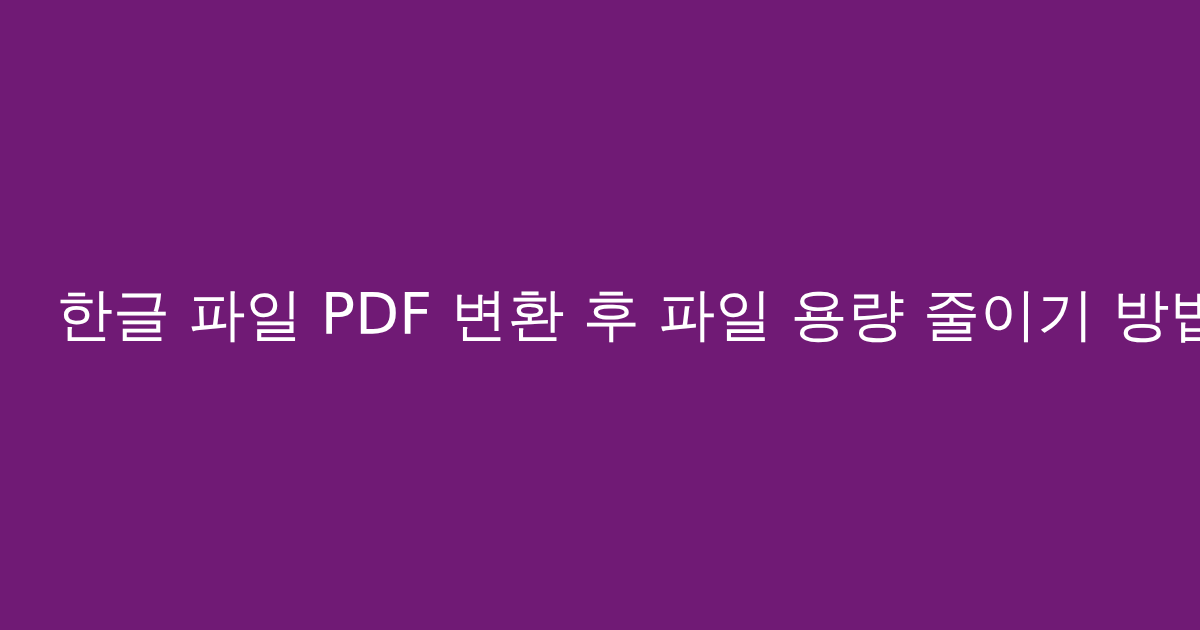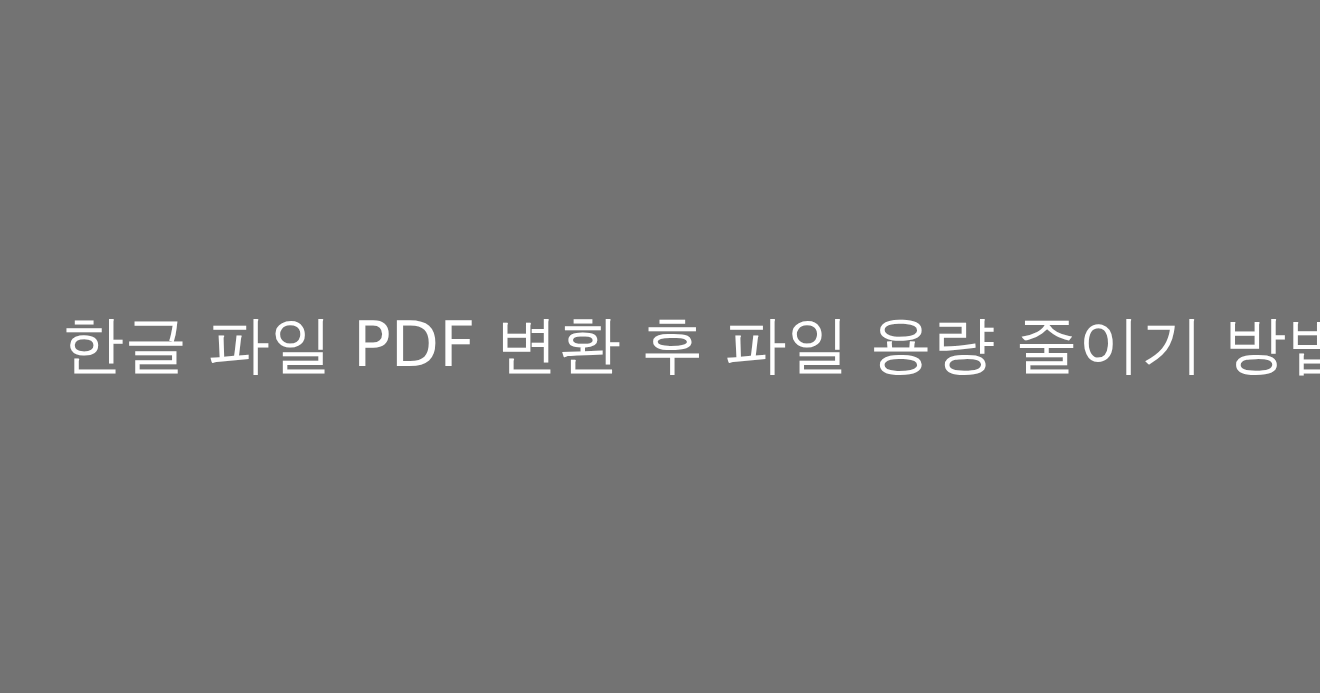--- a/index.html
+++ b/index.html
@@ -39,17 +39,17 @@
     font-weight: 400;
     line-height: 1.32;
     letter-spacing: 0.1px;
     word-break: keep-all;
     white-space: nowrap;
   }
 </style>
 </head>
 <body>
 
-<div class="og-card" style="background-color: #737373;">
+<div class="og-card" style="background-color: #701a75;">
 
   <h1 class="og-card__title" style="color: rgb(255, 255, 255); font-size: 57px; text-align: center;">한글 파일 PDF 변환 후 파일 용량 줄이기 방법</h1>
 
 </div>
 
 </body></html>

